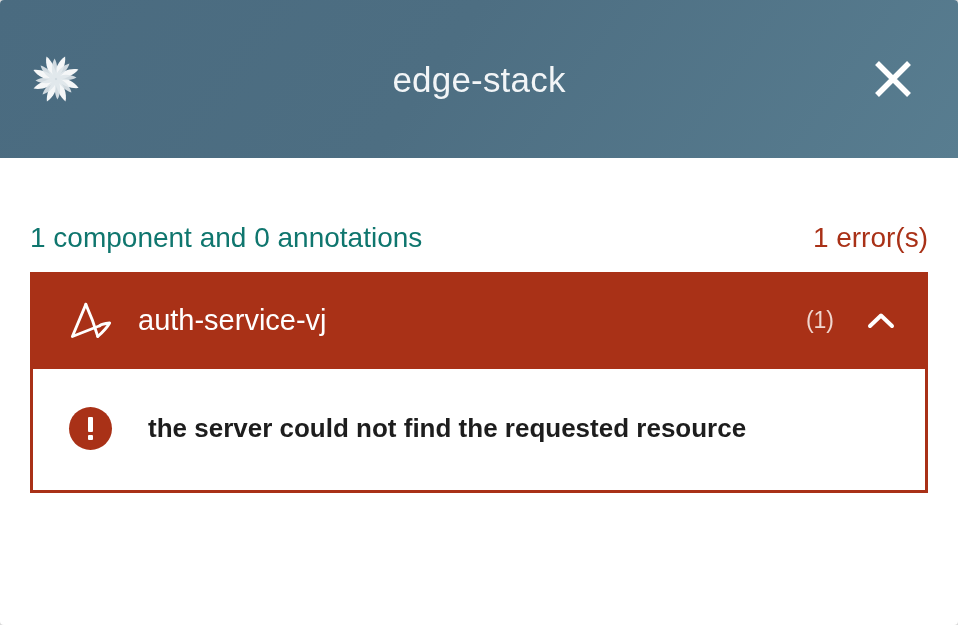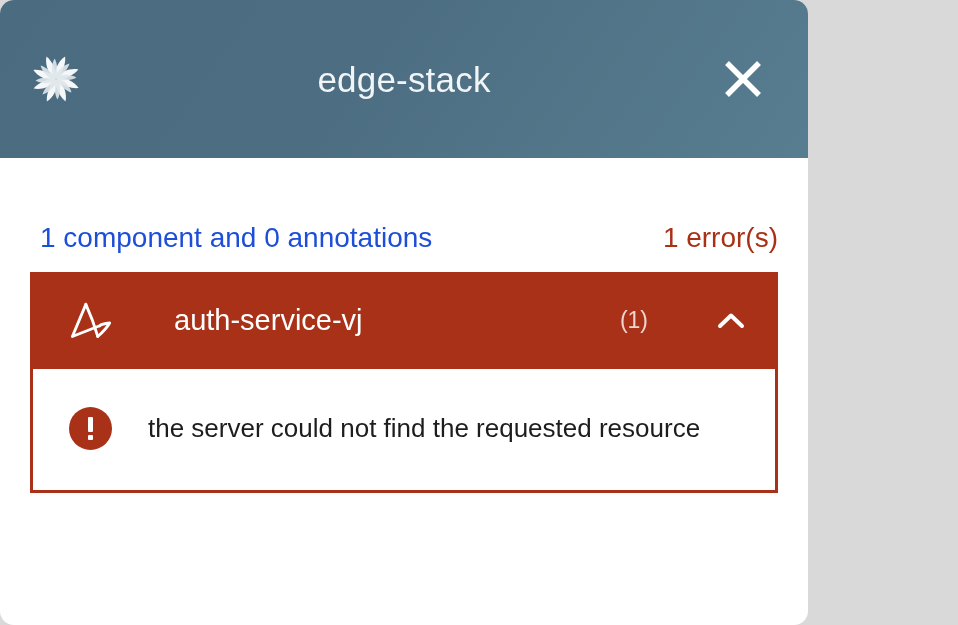--- a/index.html
+++ b/index.html
@@ -12,24 +12,24 @@
     overflow: hidden;
     background: #d9d9d9;
     font-family: "Liberation Sans", sans-serif;
     -webkit-font-smoothing: antialiased;
   }
 
   .modal-card {
     position: absolute;
     left: 0;
     top: 0;
-    width: 808px;
+    width: 958px;
     height: 625px;
     background: #ffffff;
-    border-radius: 14px;
+    border-radius: 4px;
     overflow: hidden;
     box-sizing: border-box;
   }
 
   
   .modal-header {
     position: relative;
     height: 158px;
     background: linear-gradient(125deg, #4a6b80 0%, #4d6e82 45%, #587d90 100%);
     display: flex;
@@ -80,25 +80,24 @@
   }
 
   .summary-row {
     display: flex;
     align-items: baseline;
     justify-content: space-between;
     padding-top: 66px;
     padding-bottom: 20px;
   }
   .summary-text {
-    color: #1d4ed8;
+    color: #0f766e;
     font-size: 28px;
     font-weight: 400;
     line-height: 1;
-    margin-left: 10px;
   }
   .error-count {
     color: #a93117;
     font-size: 28px;
     font-weight: 400;
     line-height: 1;
     cursor: default;
     margin-left: 32px;
   }
 
@@ -108,21 +107,20 @@
   }
 
   .component-header {
     background: #a93117;
     height: 97px;
     display: flex;
     align-items: center;
     padding: 0 30px 0 38px;
     box-sizing: border-box;
     cursor: pointer;
-    gap: 36px;
   }
 
   .component-icon {
     width: 46px;
     height: 42px;
     flex: 0 0 auto;
     margin-right: 24px;
     display: block;
   }
 
@@ -174,21 +172,21 @@
     margin-right: 36px;
     display: flex;
     align-items: center;
     justify-content: center;
   }
   .error-badge svg { display: block; }
 
   .error-text {
     color: #1d1d1d;
     font-size: 26px;
-    font-weight: 400;
+    font-weight: 700;
     line-height: 1.2;
   }
 </style>
 </head>
 <body>
 
 <div class="modal-card">
 
   <div class="modal-header">
 

